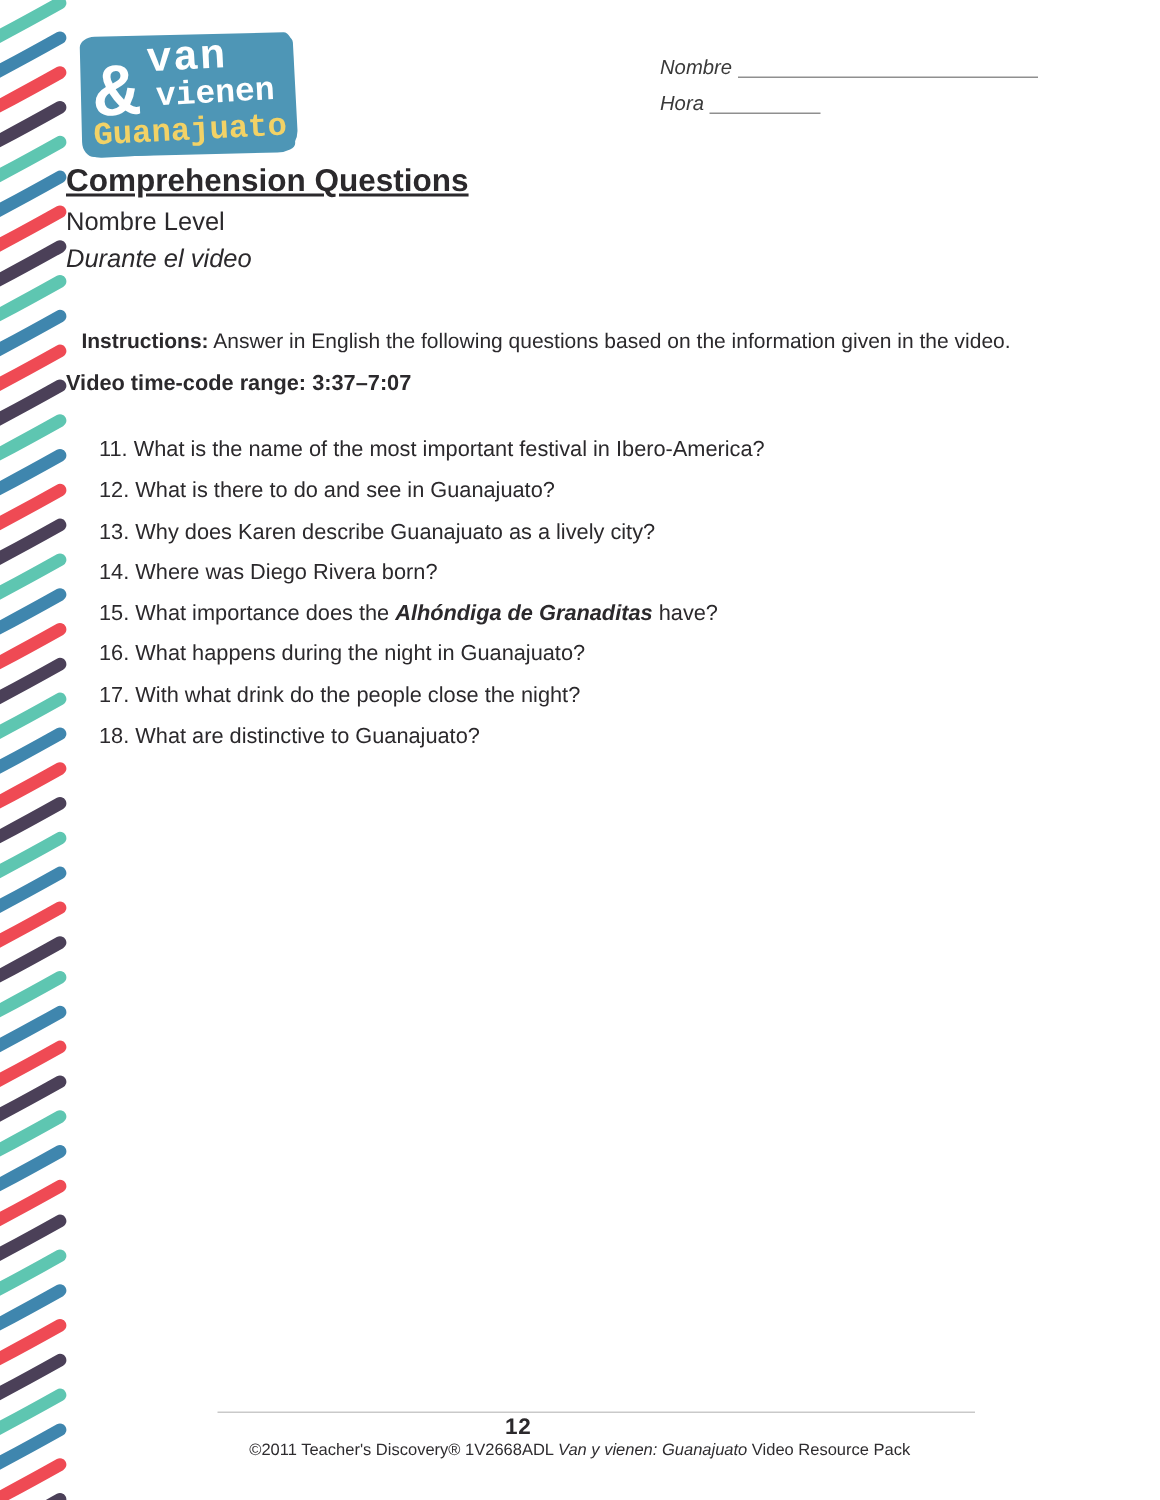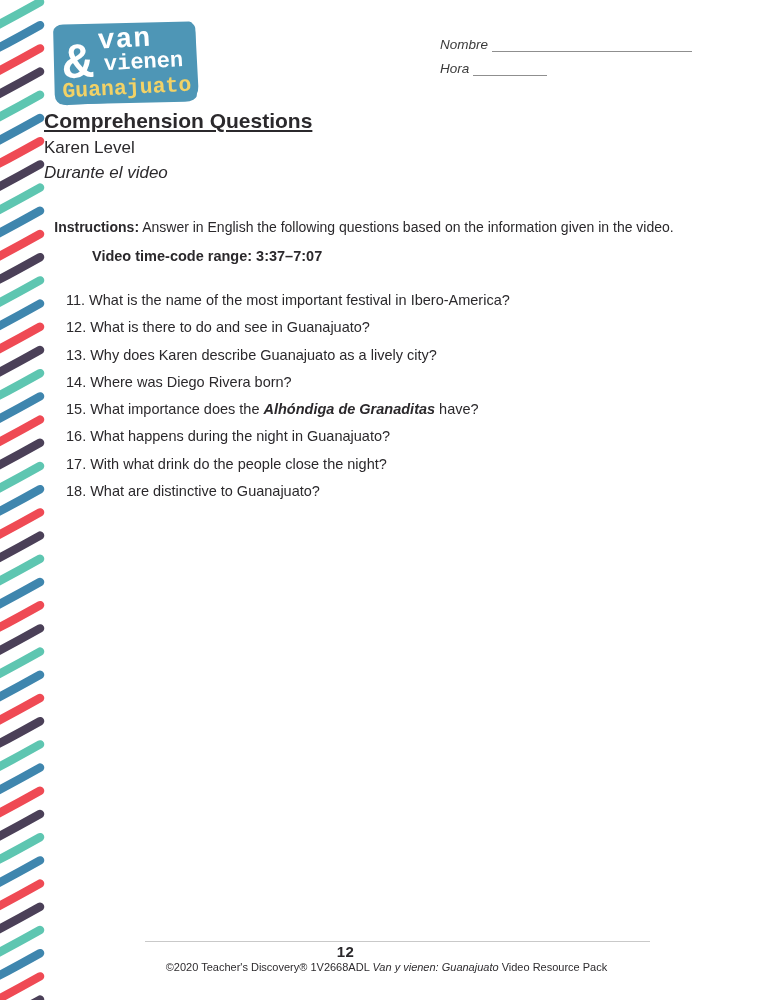--- a/index.html
+++ b/index.html
@@ -45,21 +45,21 @@
   .line-hora{width:74px;}
 
   
   .title-main{position:absolute;left:44px;top:109px;font-size:21px;font-weight:bold;text-decoration:underline;}
   .title-level{position:absolute;left:44px;top:138px;font-size:17px;}
   .title-section{position:absolute;left:44px;top:163px;font-size:17px;font-style:italic;}
 
   
   .instructions{position:absolute;left:44px;top:219px;font-size:14px;width:640px;text-align:center;}
   .instructions b{font-weight:bold;}
-  .timecode{position:absolute;left:44px;top:248px;font-size:14.5px;font-weight:bold;margin-left:48px;}
+  .timecode{position:absolute;left:44px;top:248px;font-size:14.5px;font-weight:bold;}
 
   
   .questions{position:absolute;left:66px;top:292px;font-size:14.5px;width:600px;}
   .questions .q{margin-bottom:11.3px;}
   .questions .q i{font-style:italic;font-weight:bold;}
 
   
   .footer-line{position:absolute;left:145px;top:941px;width:505px;border-top:1px solid #c9c9c9;}
   .page-num{position:absolute;left:0;top:943px;width:691px;text-align:center;font-size:15px;font-weight:bold;letter-spacing:0.5px;}
   .copyright{position:absolute;left:0;top:961px;width:773px;text-align:center;font-size:11px;color:#2e2c2f;}
@@ -124,21 +124,21 @@
 </div>
 
 <div class="hdr-field hdr-field-nombre">
   <span>Nombre</span><span class="fill-line line-nombre"></span>
 </div>
 <div class="hdr-field hdr-field-hora">
   <span>Hora</span><span class="fill-line line-hora"></span>
 </div>
 
 <div class="title-main">Comprehension Questions</div>
-<div class="title-level">Karen Level</div>
+<div class="title-level">Nombre Level</div>
 <div class="title-section">Durante el video</div>
 
 <div class="instructions">
   <b>Instructions:</b><span> Answer in English the following questions based on the information given in the video.</span>
 </div>
 <div class="timecode">Video time-code range: 3:37–7:07</div>
 
 <div class="questions">
     <div class="q"><span>11. </span><span>What is the name of the most important festival in Ibero-America?</span></div>
     <div class="q"><span>12. </span><span>What is there to do and see in Guanajuato?</span></div>
@@ -146,14 +146,14 @@
     <div class="q"><span>14. </span><span>Where was Diego Rivera born?</span></div>
     <div class="q"><span>15. </span><span>What importance does the <i>Alhóndiga de Granaditas</i> have?</span></div>
     <div class="q"><span>16. </span><span>What happens during the night in Guanajuato?</span></div>
     <div class="q"><span>17. </span><span>With what drink do the people close the night?</span></div>
     <div class="q"><span>18. </span><span>What are distinctive to Guanajuato?</span></div>
   </div>
 
 <div class="footer-line"></div>
 <div class="page-num">12</div>
 <div class="copyright">
-  <span>©2020 Teacher's Discovery® 1V2668ADL </span><i>Van y vienen: Guanajuato</i><span> Video Resource Pack</span>
+  <span>©2011 Teacher's Discovery® 1V2668ADL </span><i>Van y vienen: Guanajuato</i><span> Video Resource Pack</span>
 </div>
 
 </body></html>

